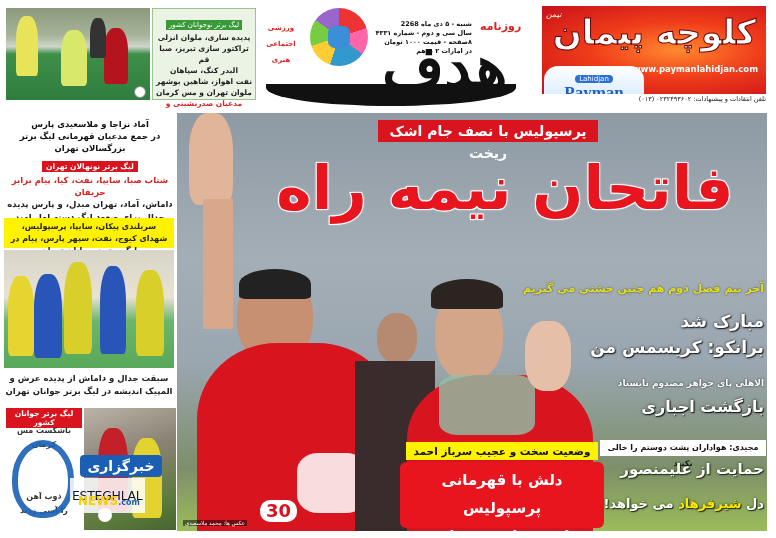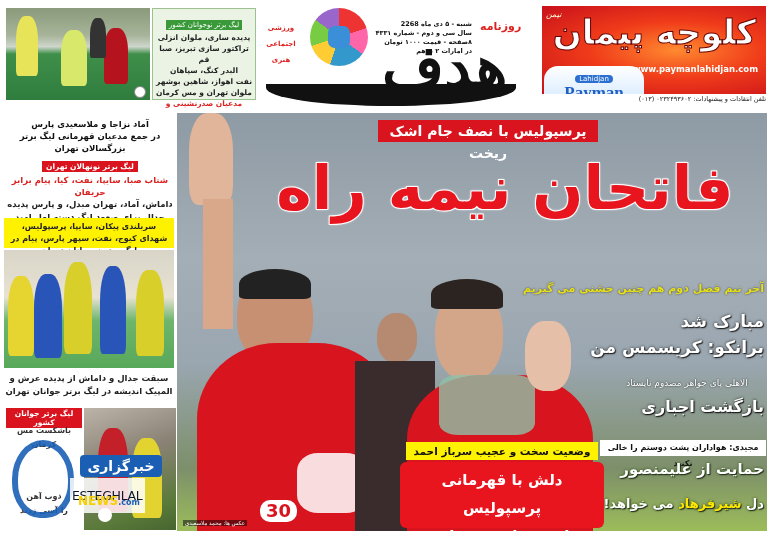--- a/index.html
+++ b/index.html
@@ -50,21 +50,21 @@
 #wm-es{left:70px;top:478px;font-size:12.5px;font-weight:400;color:#0f172a;background:rgba(255,255,255,.85);padding:10px 2px;letter-spacing:-.3px}
 #wm-news{left:78px;top:494px;font-size:12px;font-weight:900;color:#f6d000}
 #wm-news span{font-size:8px;color:#1a5fb4}
 
 #main{left:177px;top:113px;width:590px;height:418px;background:linear-gradient(180deg,#8e9aa4 0%,#a4aeb6 35%,#9aa6b0 60%,#7d8f6a 85%,#9cbc5a 100%);overflow:hidden}
 #main .fig{position:absolute}
 #kicker{left:378px;top:120px;width:220px;height:22px;background:#d9141e;color:#fff;font-size:14px;font-weight:bold;line-height:22px;direction:rtl;text-align:center}
 #headline{left:250px;top:148px;width:510px;font-size:60px;font-weight:900;color:#e8141e;direction:rtl;text-align:center;line-height:80px;-webkit-text-stroke:2px #fff;paint-order:stroke fill;text-shadow:0 0 2px #fff,0 0 3px #fff}
 #sub1{left:520px;top:282px;width:244px;font-size:11px;font-weight:bold;color:#e6e01a;direction:rtl;text-align:right;text-shadow:0 0 2px #333}
 #sub2{left:560px;top:308px;width:204px;font-size:17px;font-weight:900;color:#fff;direction:rtl;text-align:right;line-height:26px;text-shadow:0 0 3px #222,1px 1px 1px #222}
-#sub3{left:610px;top:378px;width:154px;font-size:9px;font-weight:normal;color:#fff;direction:rtl;text-align:center;text-shadow:0 0 2px #111}
+#sub3{left:610px;top:378px;width:154px;font-size:9px;font-weight:bold;color:#fff;direction:rtl;text-align:right;text-shadow:0 0 2px #111}
 #sub4{left:600px;top:397px;width:164px;font-size:16px;font-weight:900;color:#fff;direction:rtl;text-align:right;text-shadow:0 0 3px #222,1px 1px 1px #111}
 #sub5{left:600px;top:440px;width:166px;height:16px;background:#fff;font-size:8px;font-weight:bold;color:#111;direction:rtl;text-align:center;line-height:16px}
 #sub6{left:600px;top:460px;width:164px;font-size:15px;font-weight:900;color:#fff;direction:rtl;text-align:right;text-shadow:0 0 3px #2a4b10,1px 1px 1px #222}
 #sub7{left:600px;top:496px;width:164px;font-size:13px;font-weight:900;color:#fff;direction:rtl;text-align:right;text-shadow:0 0 3px #2a4b10,1px 1px 1px #222}
 #sub7 .y{color:#ffe600}
 #box-y{left:406px;top:442px;width:192px;height:18px;background:#fff200;font-size:10.5px;font-weight:900;color:#111;direction:rtl;text-align:center;line-height:18px}
 #box-r{left:400px;top:462px;width:204px;height:66px;background:#e8141e;border-radius:6px;color:#fff;font-size:15px;font-weight:900;direction:rtl;text-align:center;line-height:28px;padding-top:4px}
 #photo-credit{left:183px;top:520px;font-size:5.5px;color:#fff;background:rgba(0,0,0,.5);padding:0 2px;direction:rtl}
 </style>
 </head>

